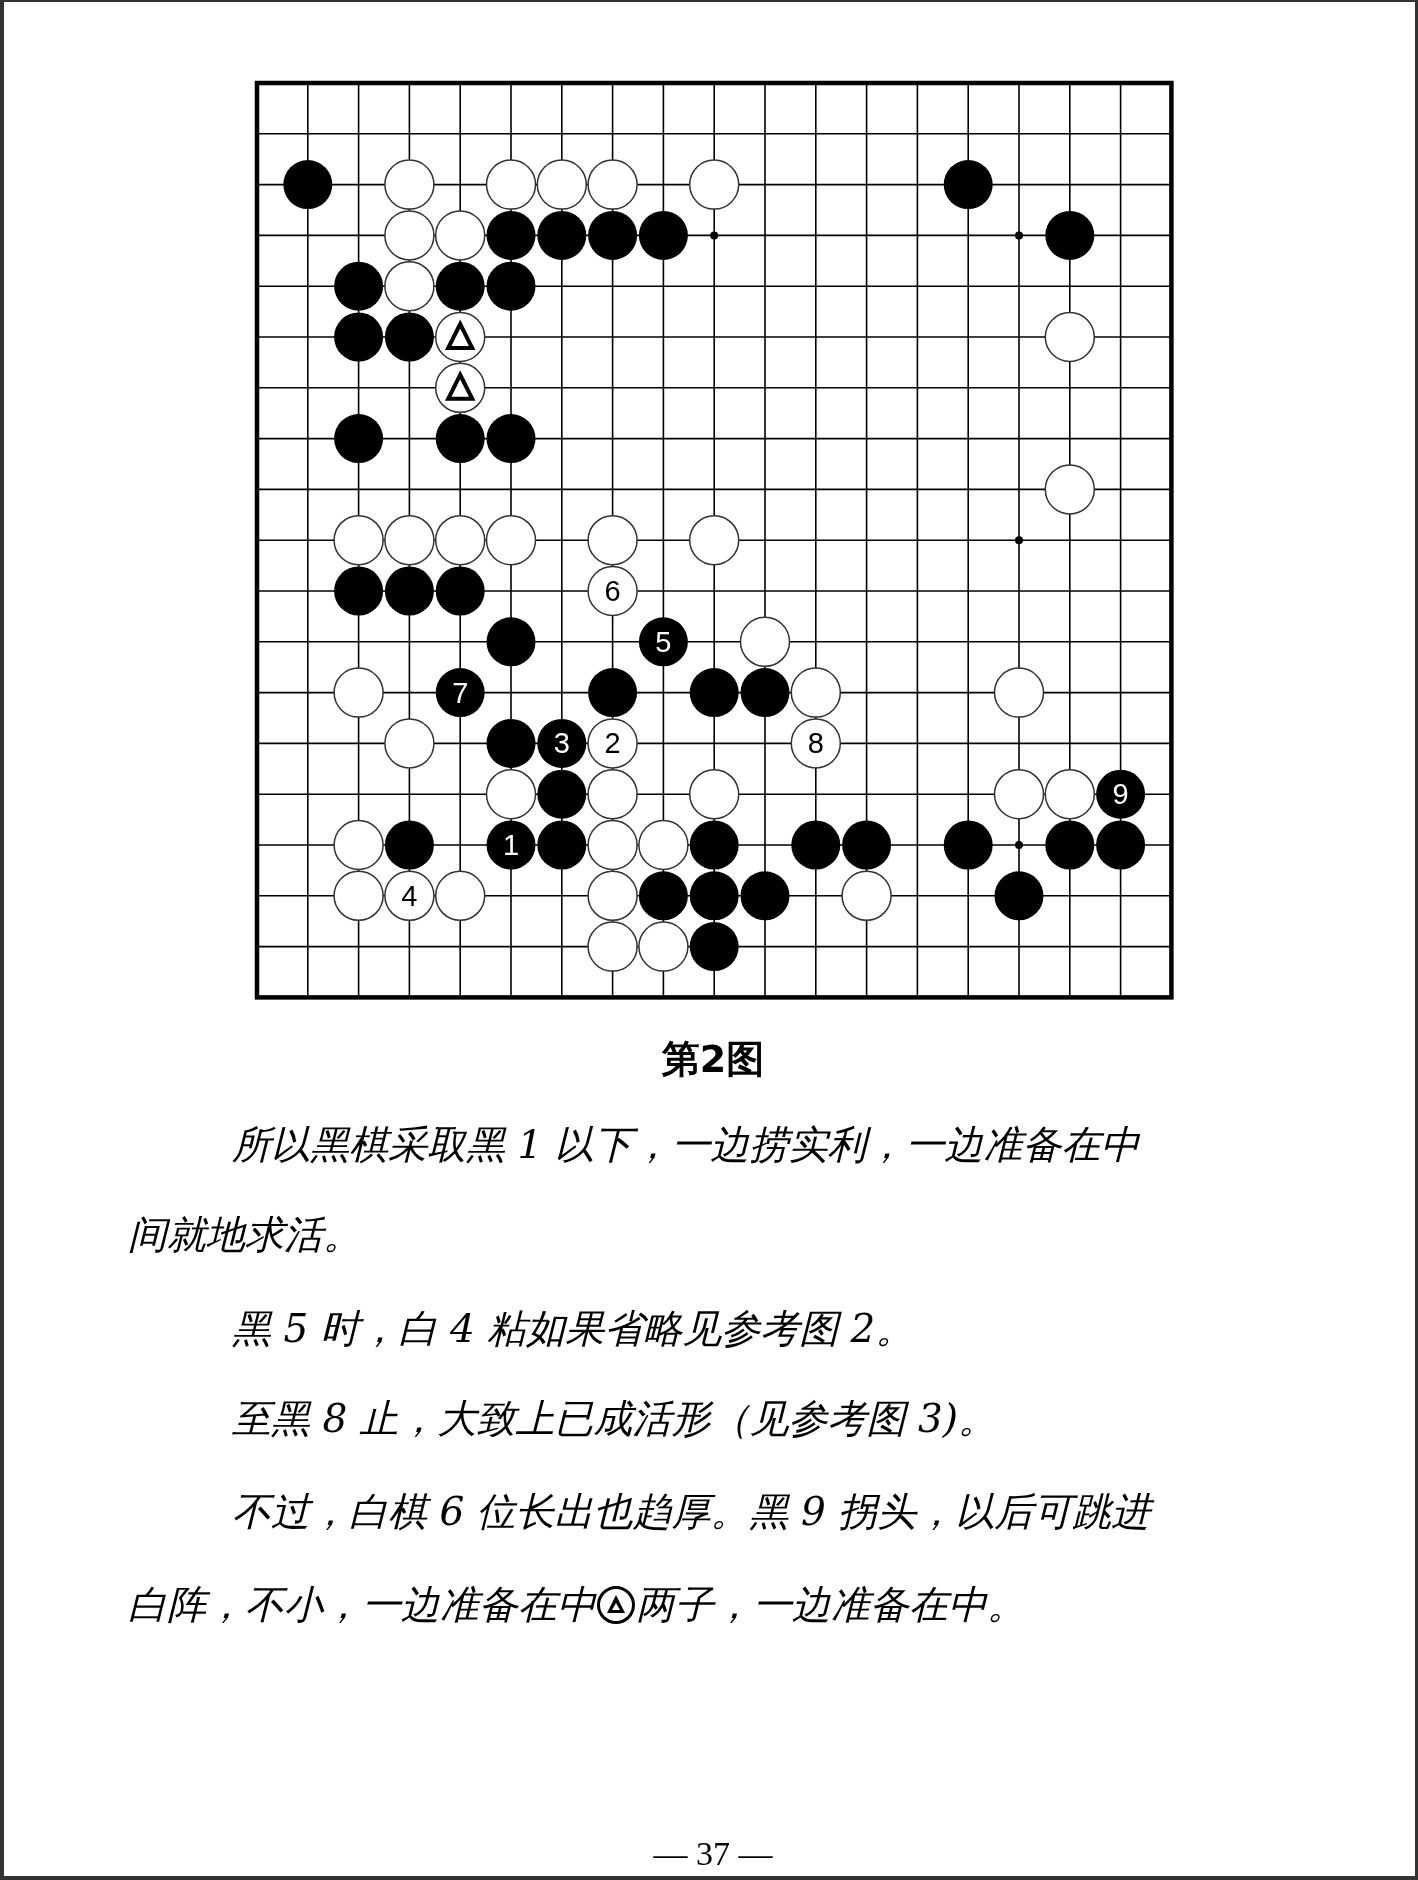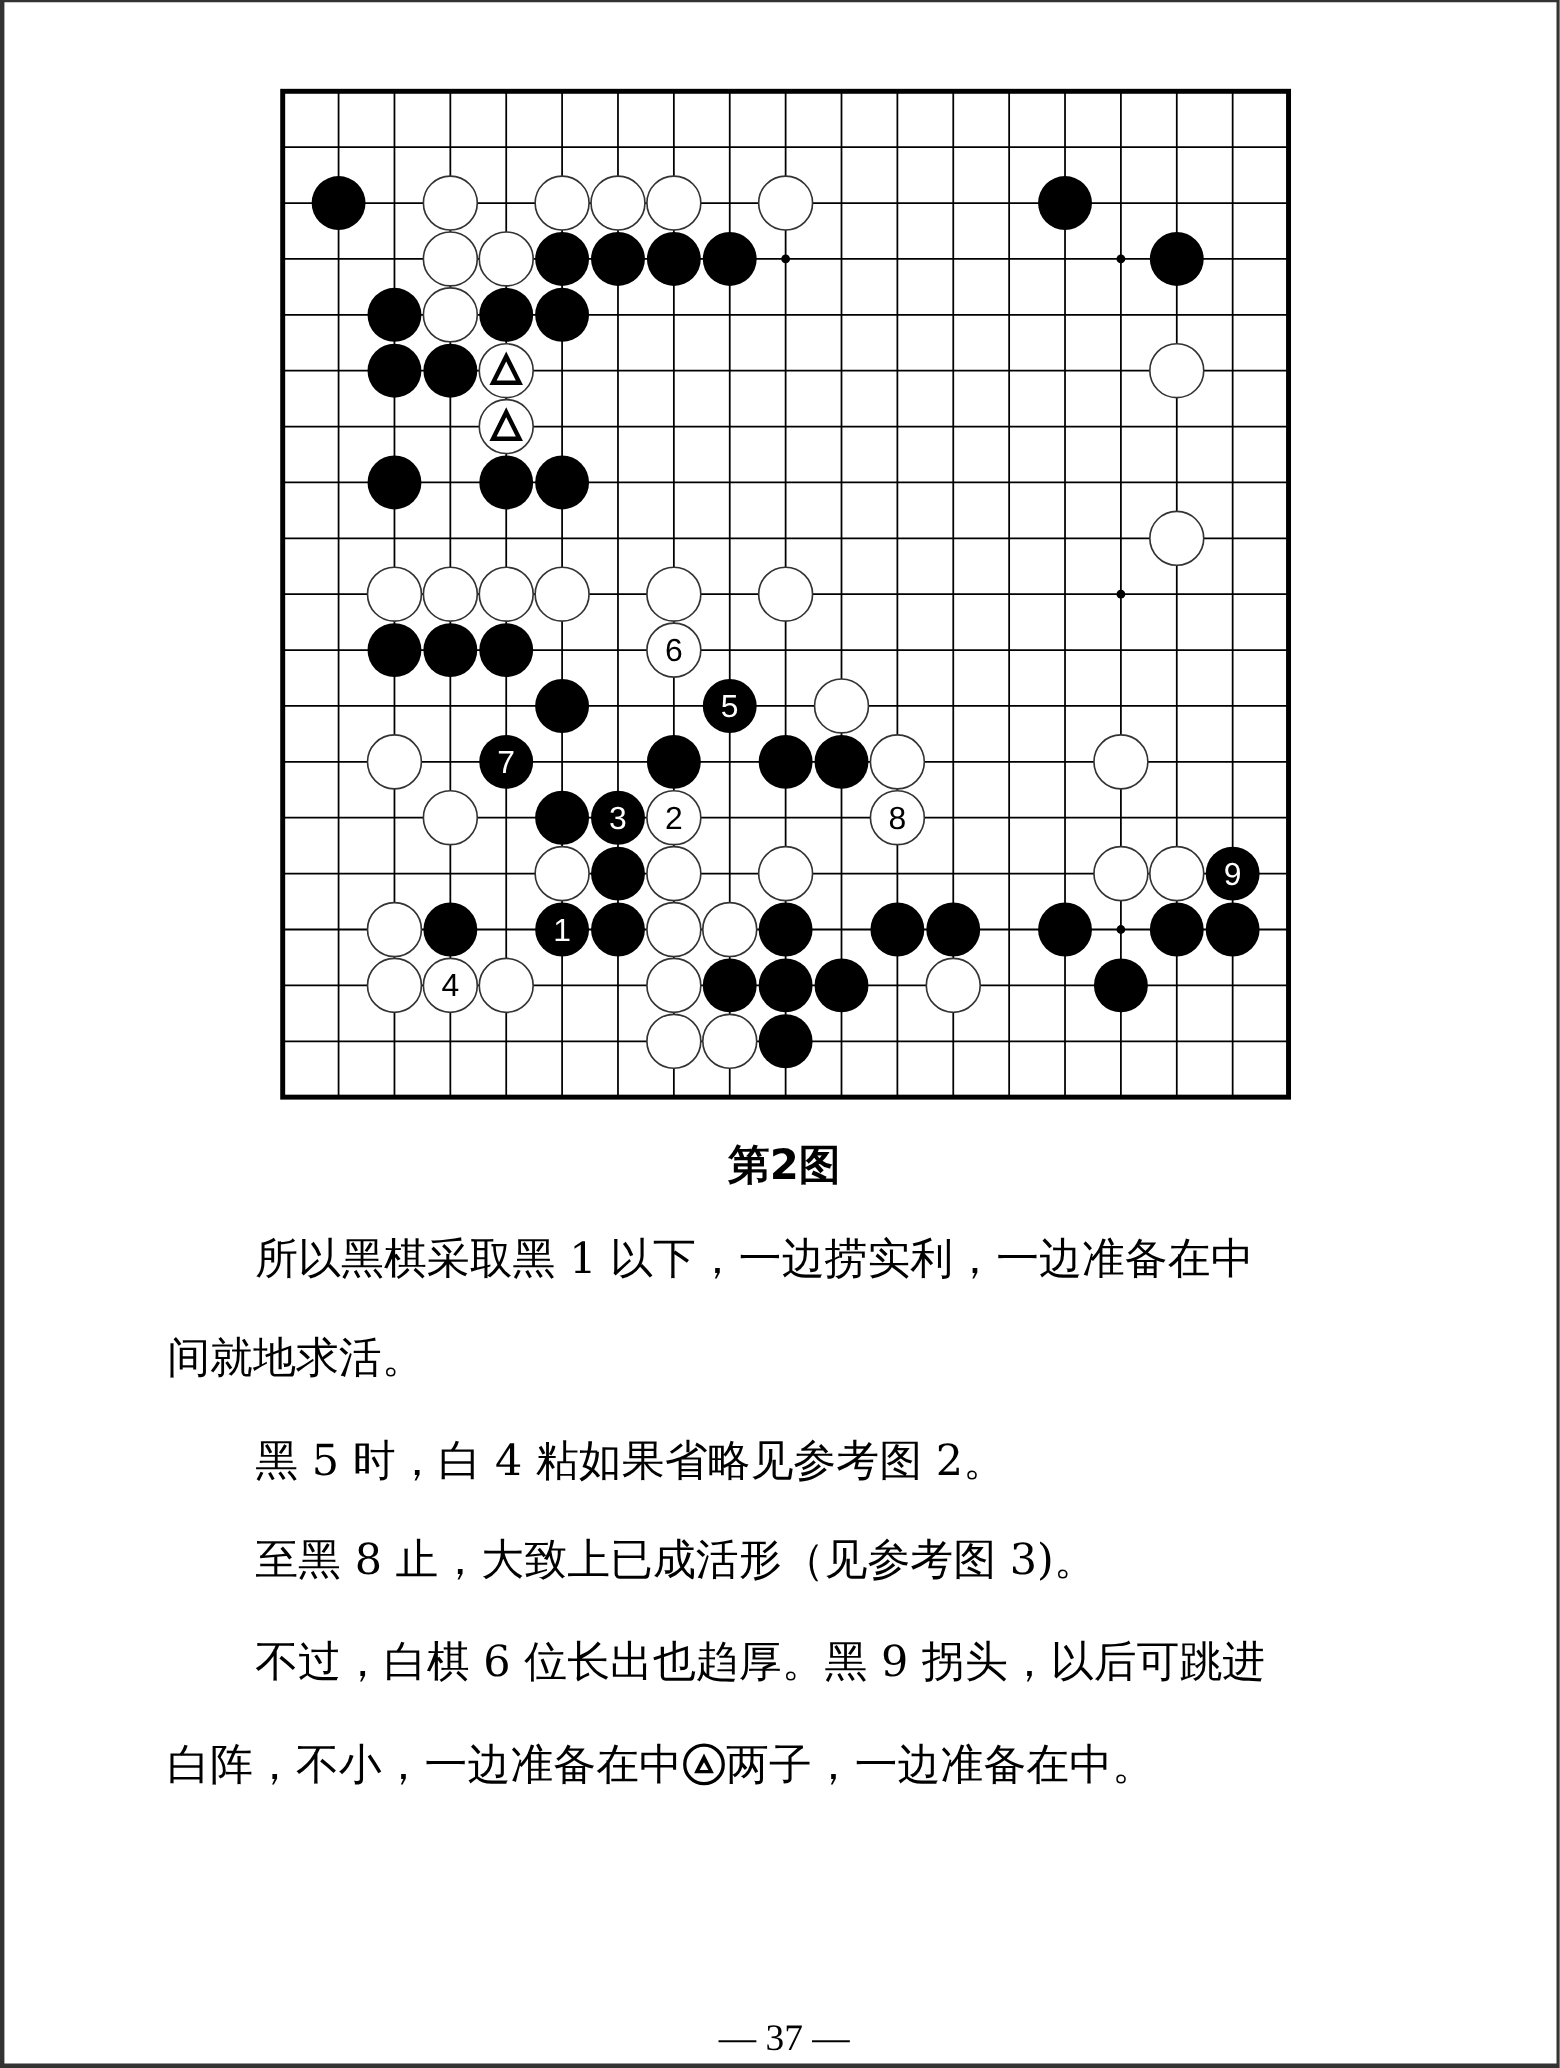--- a/index.html
+++ b/index.html
@@ -15,23 +15,23 @@
     .caption {
       position: absolute; left: 0; width: 1418px; top: 1034px; text-align: center;
       font-family: "DejaVu Sans", sans-serif; font-weight: bold; font-size: 38px; color: #000;
       line-height: 46px;
     }
     .para {
       position: absolute; left: 0; width: 1418px;
       font-family: "DejaVu Serif", serif; font-size: 39px; color: #000; line-height: 46px;
       white-space: nowrap;
     }
-    .para span { position: absolute; white-space: nowrap; }
+    .para span { position: absolute; white-space: nowrap; font-style: italic; }
     .indent { left: 228px; }
-    .noindent { left: 148px; }
+    .noindent { left: 124px; }
     .tri-inline {
       display: inline-block; width: 38px; height: 38px; border: 3px solid #000; border-radius: 50%;
       box-sizing: border-box; vertical-align: -6px; position: relative; margin: 0 1px;
     }
     .tri-inline::after {
       content: ""; position: absolute; left: 7px; top: 6px; width: 0; height: 0;
       border-left: 9px solid transparent; border-right: 9px solid transparent;
       border-bottom: 18px solid #000;
     }
     .tri-inline::before {

